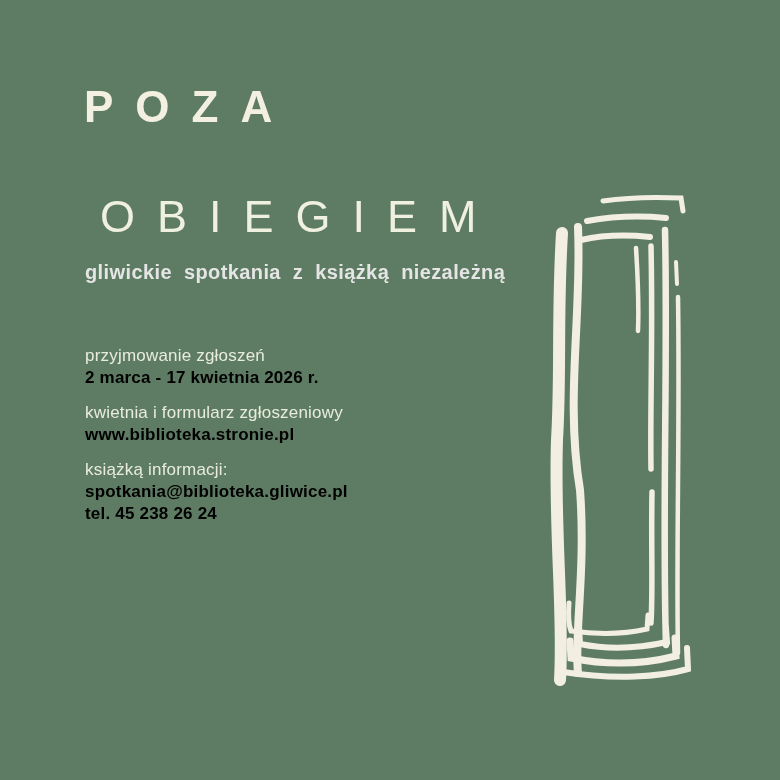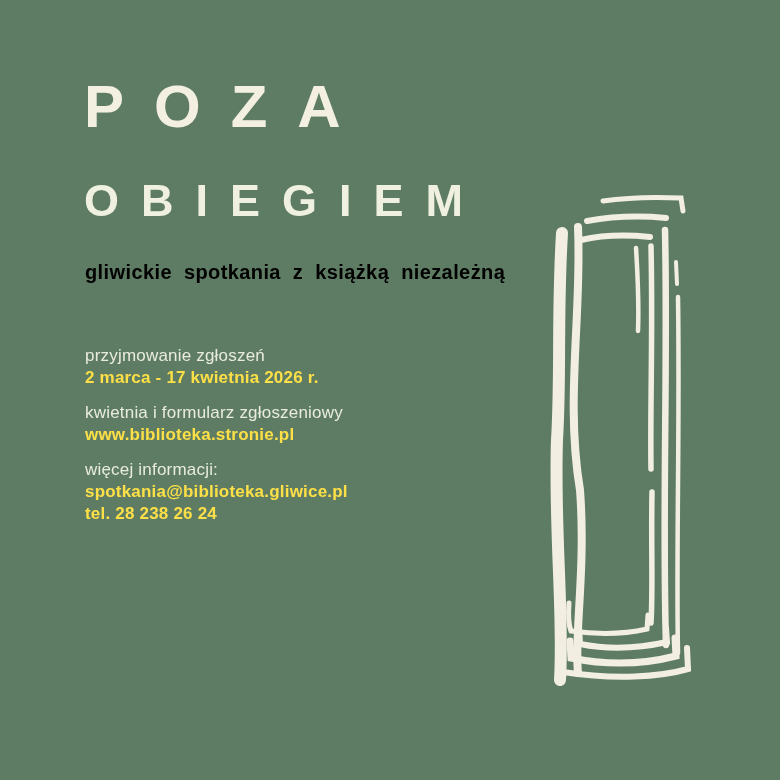--- a/index.html
+++ b/index.html
@@ -7,38 +7,38 @@
     width:780px;height:780px;
     font-family:"Liberation Sans",sans-serif;
     background:#5e7c63;
     position:relative;
     overflow:hidden;
   }
   .poster{position:absolute;inset:0;background:#5e7c63;}
 
   .title{
     position:absolute;left:84px;top:76px;
-    font-size:60px;line-height:62px;font-weight:700;
+    font-size:44px;line-height:62px;font-weight:700;
     letter-spacing:0.5em;color:#f3f0e2;margin:0;white-space:nowrap;
   }
   .subtitle{
     position:absolute;left:84px;top:178px;
-    font-size:45px;line-height:45px;font-weight:700;
-    letter-spacing:22px;color:#eff0df;margin:0;white-space:nowrap;
+    font-size:45px;line-height:45px;font-weight:400;
+    letter-spacing:22px;color:#eff0df;margin:16px;white-space:nowrap;
   }
   .tagline{
     position:absolute;left:85px;top:262px;
     font-size:20px;line-height:21px;font-weight:700;
-    letter-spacing:0.4px;word-spacing:6px;color:#000000;margin:0;white-space:nowrap;
+    letter-spacing:0.4px;word-spacing:6px;color:#e5e5e5;margin:0;white-space:nowrap;
   }
 
   .info{position:absolute;left:85px;top:345px;color:#e9ecdc;}
   .info .block{margin:0 0 13px 0;}
   .info p{margin:0;font-size:17px;line-height:22px;font-weight:400;letter-spacing:0.2px;}
-  .info p.bold{font-weight:700;color:#fde047;}
+  .info p.bold{font-weight:700;color:#000000;}
 
   .sketch{position:absolute;left:545px;top:185px;width:170px;height:510px;}
 
   .footer{position:absolute;left:0;top:720px;width:780px;height:60px;}
 </style>
 </head>
 <body>
 
 <div class="poster">
 
@@ -49,23 +49,23 @@
   <div class="info">
     <div class="block">
       <p>przyjmowanie zgłoszeń</p>
       <p class="bold">2 marca - 17 kwietnia 2026 r.</p>
     </div>
     <div class="block">
       <p>kwietnia i formularz zgłoszeniowy</p>
       <p class="bold">www.biblioteka.stronie.pl</p>
     </div>
     <div class="block">
-      <p>więcej informacji:</p>
+      <p>książką informacji:</p>
       <p class="bold">spotkania@biblioteka.gliwice.pl</p>
-      <p class="bold">tel. 28 238 26 24</p>
+      <p class="bold">tel. 45 238 26 24</p>
     </div>
   </div>
 
   <svg class="sketch" viewBox="0 0 170 510" fill="none" stroke="#f2efe2" stroke-linecap="round">
     <path stroke-width="5" d="M58,16 C85,12 115,12 136,13 L138,26"></path>
     <path stroke-width="6" d="M42,36 C70,31 100,31 121,33"></path>
     <path stroke-width="6" d="M36,55 C58,50 85,50 105,52"></path>
     <path stroke-width="12" d="M17,48 C12,130 16,190 12,255 C9,345 19,430 15,495"></path>
     <path stroke-width="8" d="M33,42 C37,130 20,215 35,305 C41,385 29,450 33,488"></path>
     <path stroke-width="4.5" d="M91,63 C93,95 94,120 93,146"></path>

